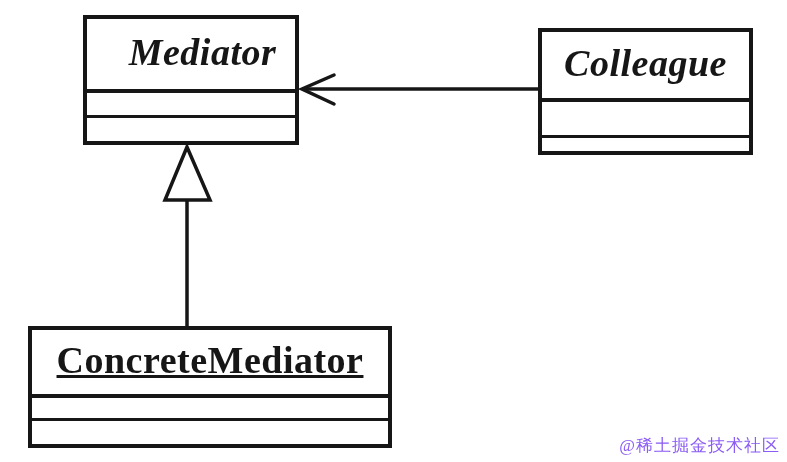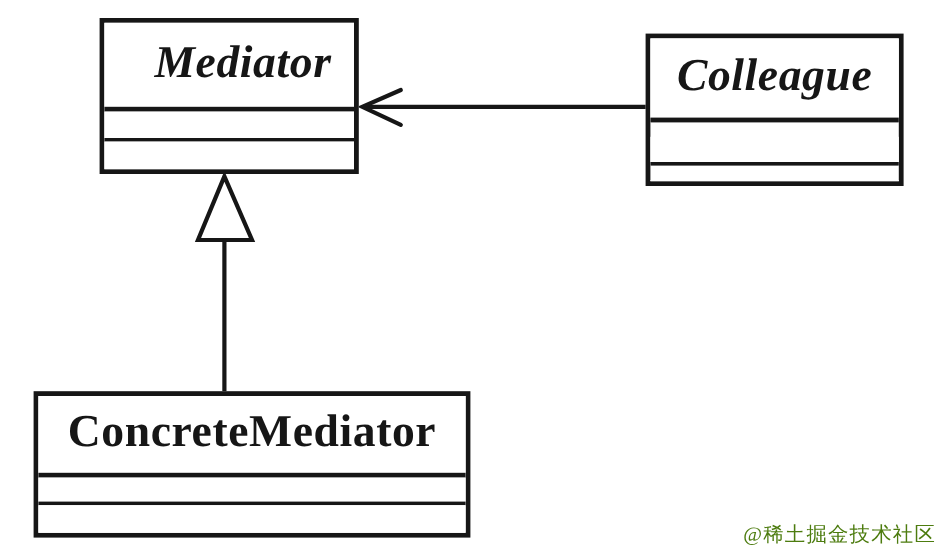--- a/index.html
+++ b/index.html
@@ -54,21 +54,21 @@
     top: 0;
     width: 787px;
     height: 462px;
     pointer-events: none;
   }
   #watermark {
     position: absolute;
     right: 7px;
     bottom: 5px;
     font-size: 17px;
-    color: #4d7c0f;
+    color: #8b5cf6;
     font-family: "Liberation Serif", serif;
     letter-spacing: 1px;
   }
 </style>
 </head>
 <body>
 
 <div id="canvas">
 
   <svg id="connector-layer" viewBox="0 0 787 462" xmlns="http://www.w3.org/2000/svg">
@@ -86,20 +86,20 @@
     <div class="compartment ops-compartment"></div>
   </div>
 
   <div class="uml-class abstract" style="left:538px; top:28px; width:215px; height:127px;gap:12px;">
     <div class="compartment name-compartment" style="height:70px;">Colleague</div>
     <div class="compartment attrs-compartment" style="height:24px;"></div>
     <div class="compartment ops-compartment"></div>
   </div>
 
   <div class="uml-class" style="left:28px; top:326px; width:364px; height:122px;">
-    <div class="compartment name-compartment" style="height:68px;">ConcreteMediator</div>
+    <div class="compartment name-compartment" style="height:68px;text-decoration:underline;">ConcreteMediator</div>
     <div class="compartment attrs-compartment" style="height:23px;"></div>
     <div class="compartment ops-compartment"></div>
   </div>
 
   <div id="watermark">@稀土掘金技术社区</div>
 
 </div>
 
 </body></html>

